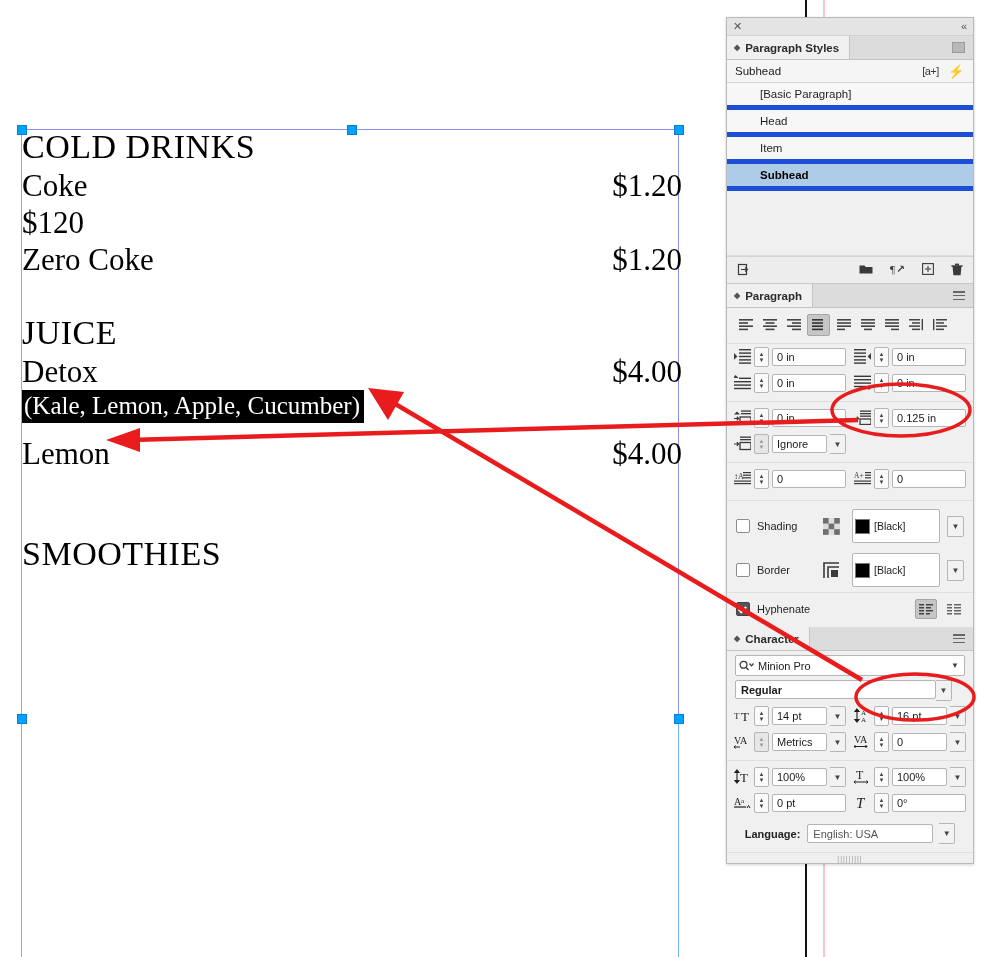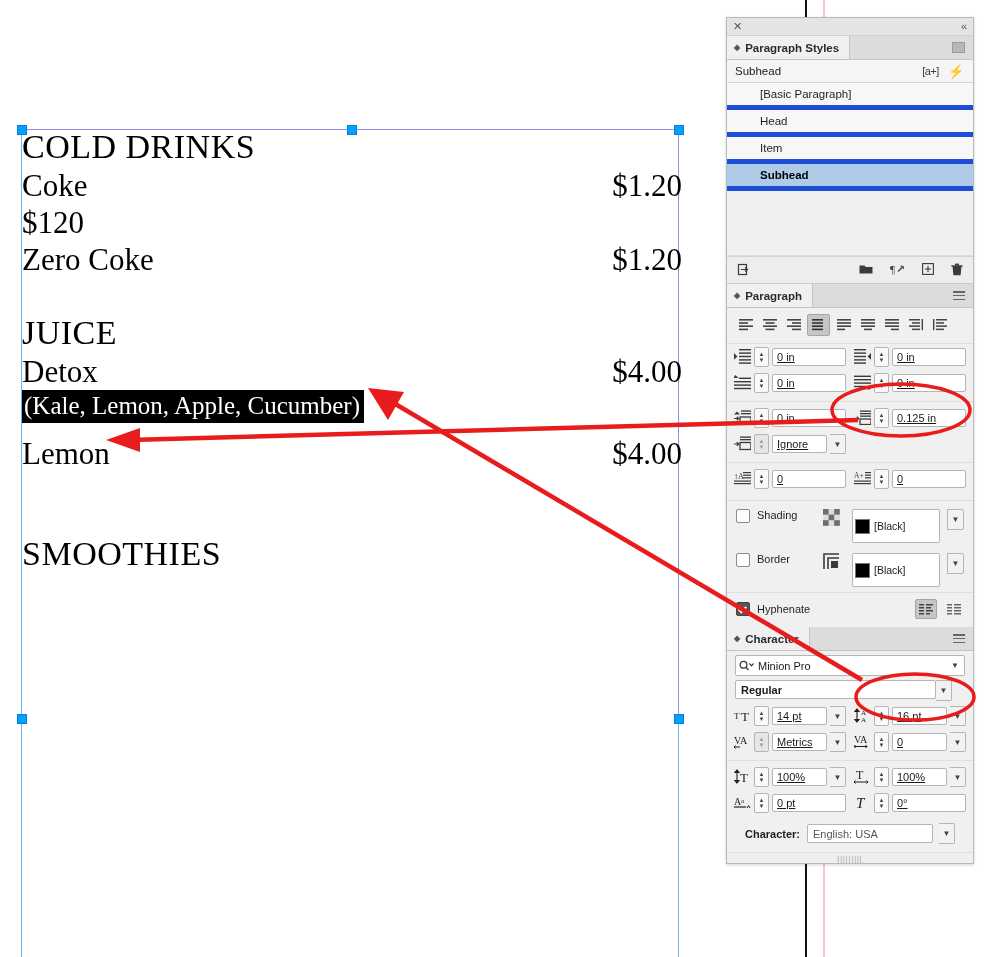--- a/index.html
+++ b/index.html
@@ -115,31 +115,31 @@
   .gicon{width:17px;height:16px;flex:none;}
   .stepper{
     width:13px;height:18px;border:1px solid #b5b5b5;background:#fafafa;border-radius:2px;
     display:flex;flex-direction:column;align-items:center;justify-content:center;
     font-size:6px;color:#444;line-height:6px;cursor:pointer;flex:none;
   }
   .stepper.dim{background:#e6e6e6;color:#9a9a9a;}
   .tbox{
     flex:1;height:18px;border:1px solid #b5b5b5;background:#fff;border-radius:2px;
     display:flex;align-items:center;padding:0 4px;font-size:11px;color:#1a1a1a;
-    box-sizing:border-box;min-width:0;text-decoration:underline;
+    box-sizing:border-box;min-width:0;
   }
   .tbox.hasdd{padding-right:0;}
   .ddbtn{
     width:15px;height:18px;border:1px solid #b5b5b5;border-left:none;background:#f2f2f2;
     border-radius:0 2px 2px 0;display:flex;align-items:center;justify-content:center;
     font-size:8px;color:#444;flex:none;cursor:pointer;
   }
   .sep{height:1px;background:#dfdfdf;margin:5px 0 3px 0;}
 
-  .chk-row{display:flex;align-items:flex-start;padding:5px 9px;gap:7px;}
+  .chk-row{display:flex;align-items:center;padding:5px 9px;gap:7px;}
   .chkbox{
     width:12px;height:12px;border:1px solid #8c8c8c;background:#fff;border-radius:2px;
     display:flex;align-items:center;justify-content:center;flex:none;cursor:pointer;
   }
   .chkbox.on{background:#555;border-color:#444;}
   .chkbox.on:after{content:"";width:6px;height:3px;border-left:2px solid #fff;border-bottom:2px solid #fff;transform:rotate(-45deg) translate(0px,-1px);}
   .chk-lbl{font-size:11px;color:#1f1f1f;}
   .chk-spacer{flex:1;}
   .swatchbox{
     display:flex;align-items:center;height:19px;border:1px solid #b5b5b5;background:#fff;border-radius:2px;
@@ -807,21 +807,21 @@
           <svg width="18" height="15" viewBox="0 0 18 15">
               <text x="2" y="13" font-size="15" font-family="serif" font-style="italic" fill="#1f1f1f">T</text>
             </svg>
         </span>
         <span class="stepper">▲<br>▼</span>
         <span class="tbox">0°</span>
       </div>
     </div>
 
     <div class="lang-row">
-      <span class="lang-lbl">Character:</span>
+      <span class="lang-lbl">Language:</span>
       <span class="lang-field">English: USA</span>
       <span class="ddbtn" style="height:19px;border:1px solid #b5b5b5;border-left:none;margin-left:-1px">▼</span>
     </div>
   </div>
 
   <div class="grip">
       <span>|||||||||</span>
     </div>
 </div>
 

